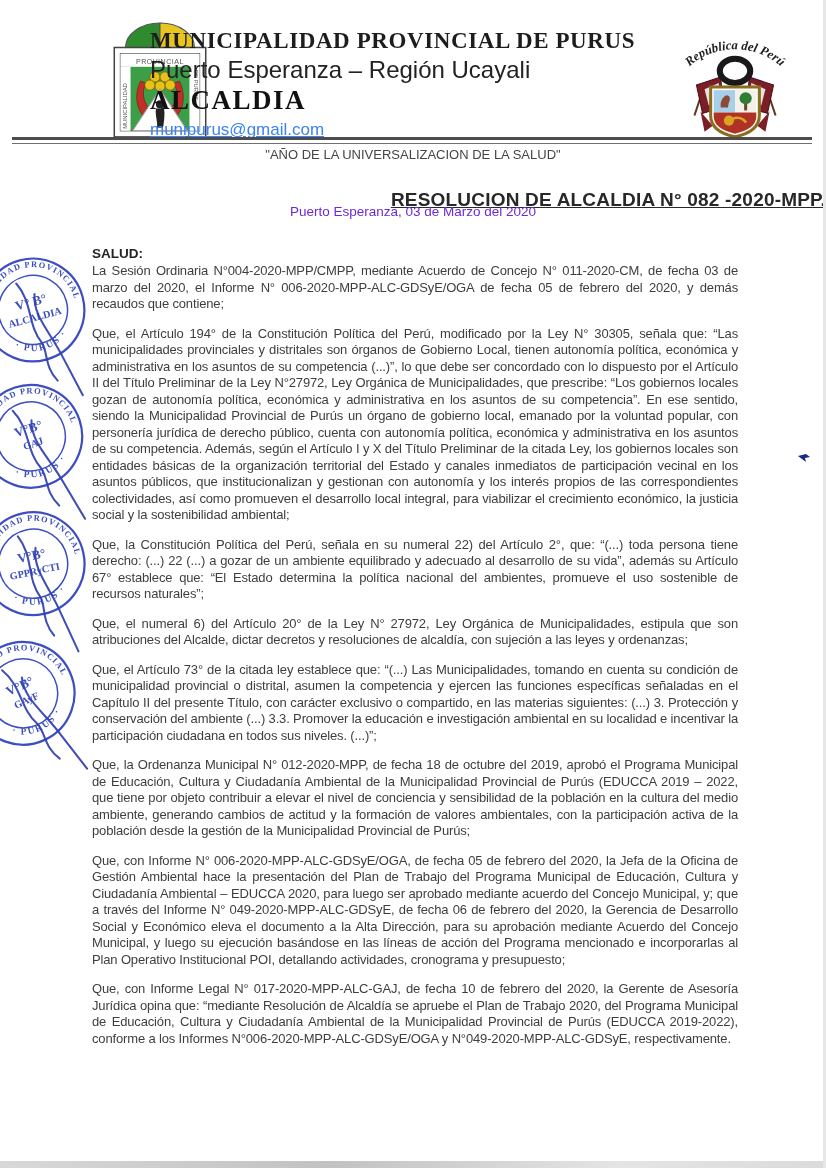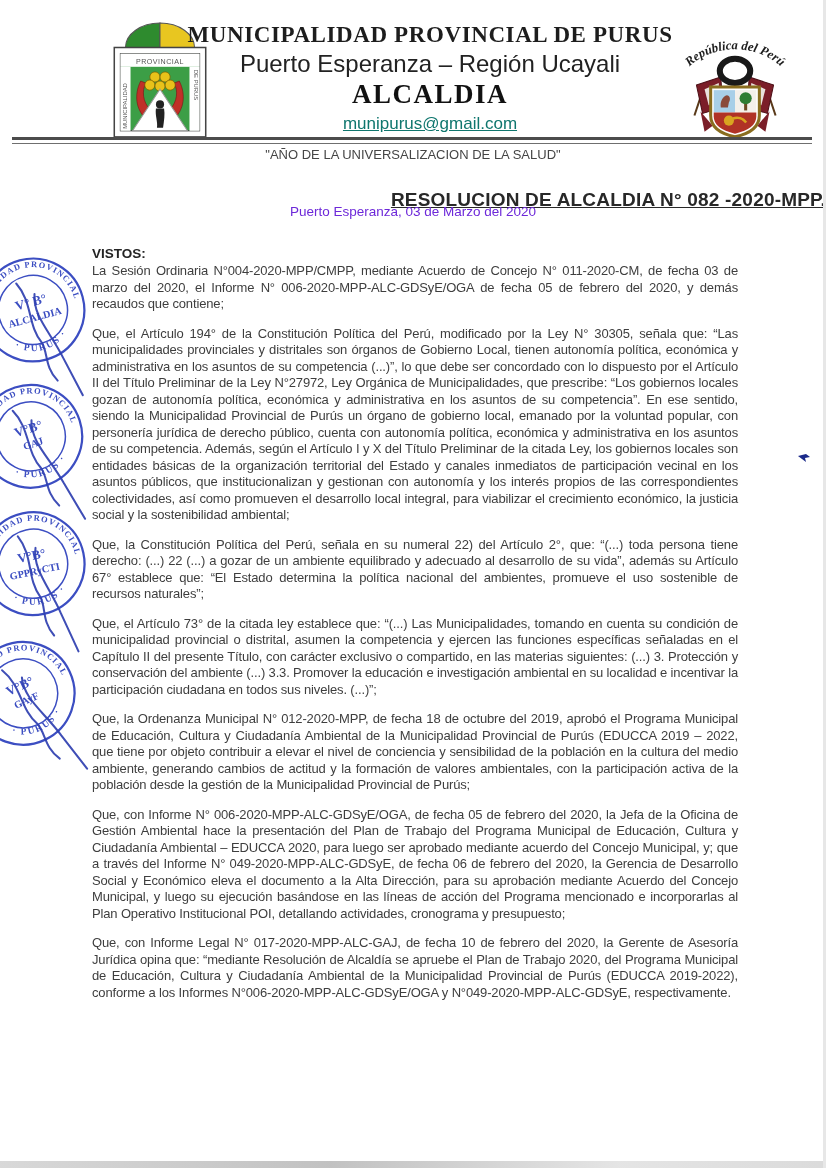--- a/index.html
+++ b/index.html
@@ -2,25 +2,25 @@
 <html><head>
 <meta charset="utf-8">
 <style>
   html,body{margin:0;padding:0;background:#ffffff;}
   .page{
     position:relative;width:826px;height:1168px;margin:0 auto;
     background:#ffffff;overflow:hidden;
     font-family:"Liberation Sans",sans-serif;color:#3e3e3e;
   }
   
-  .header-center{position:absolute;left:150px;top:22px;width:560px;text-align:center;}
+  .header-center{position:absolute;left:150px;top:28px;width:560px;}
   .org-name{font-family:"Liberation Serif",serif;font-weight:bold;font-size:23px;color:#1d1d1d;letter-spacing:.6px;}
   .location-line{font-family:Liberation Sans, sans-serif;font-size:24px;color:#222;margin-top:2px;}
   .office-title{font-family:"Liberation Serif",serif;font-weight:bold;font-size:27px;color:#111;letter-spacing:1.5px;margin-top:1px;}
-  .email-link{display:inline-block;font-size:17px;color:#0f766e;text-decoration:underline;margin-top:4px;cursor:pointer;}
+  .email-link{display:inline-block;font-size:17px;color:#3b82f6;text-decoration:underline;margin-top:4px;cursor:pointer;}
   .seal-municipal{position:absolute;left:104px;top:16px;}
   .seal-peru{position:absolute;left:664px;top:14px;}
   .header-rule{position:absolute;left:12px;right:14px;top:137px;height:3px;
     border-top:3px solid #4c4c4c;border-bottom:1px solid #6f6f6f;}
   .slogan{position:absolute;left:0;right:0;top:147px;text-align:center;font-size:13px;color:#454545;}
   
   .res-title{position:absolute;left:0;right:0;top:189px;text-align:right;
     font-size:19px;font-weight:bold;color:#282828;text-decoration:underline;letter-spacing:.2px;}
   .dateline{position:absolute;left:0;right:0;top:204px;text-align:center;font-size:13.5px;color:#6d28d9;}
   
@@ -115,25 +115,26 @@
     <path d="M 68,103 C 73,101 78,103 81,107" stroke="#d9a520" stroke-width="2.5" fill="none"></path>
   </svg>
 
   <div class="header-rule"></div>
   <div class="slogan">"AÑO DE LA UNIVERSALIZACION DE LA SALUD"</div>
 
   <div class="res-title">RESOLUCION DE ALCALDIA N° 082 -2020-MPP.</div>
   <div class="dateline">Puerto Esperanza, 03 de Marzo del 2020</div>
 
   <div class="content">
-    <p class="heading">VISTOS:</p>
+    <p class="heading">SALUD:</p>
     <p class="para vistos">La Sesión Ordinaria N°004-2020-MPP/CMPP, mediante Acuerdo de Concejo N° 011-2020-CM, de fecha 03 de marzo del 2020, el Informe N° 006-2020-MPP-ALC-GDSyE/OGA de fecha 05 de febrero del 2020, y demás recaudos que contiene;</p>
     <div id="paragraphs">
         <p class="para"><span>Que, el Artículo 194° de la Constitución Política del Perú, modificado por la Ley N° 30305, señala que: “Las municipalidades provinciales y distritales son órganos de Gobierno Local, tienen autonomía política, económica y administrativa en los asuntos de su competencia (...)”, lo que debe ser concordado con lo dispuesto por el Artículo II del Título Preliminar de la Ley N°27972, Ley Orgánica de Municipalidades, que prescribe: </span><span class="it">“Los gobiernos locales gozan de autonomía política, económica y administrativa en los asuntos de su competencia”.</span><span> En ese sentido, siendo la Municipalidad Provincial de Purús un órgano de gobierno local, emanado por la voluntad popular, con personería jurídica de derecho público, cuenta con autonomía política, económica y administrativa en los asuntos de su competencia. Además, según el Artículo I y X del Título Preliminar de la citada Ley, los gobiernos locales son entidades  básicas de la organización territorial del Estado y canales inmediatos de participación vecinal en los asuntos públicos, que institucionalizan y gestionan con autonomía y los interés propios de las correspondientes colectividades, así como promueven el desarrollo local integral, para viabilizar el crecimiento económico, la justicia social y la sostenibilidad ambiental;</span></p>
         <p class="para"><span>Que, la Constitución Política del Perú, señala en su numeral 22) del Artículo 2°, que: </span><span class="it">“(...) toda persona tiene derecho: (...) 22 (...) a gozar de un ambiente equilibrado y adecuado al desarrollo de su vida”</span><span>, además su Artículo 67° establece que: </span><span class="it">“El Estado determina la política nacional del ambientes, promueve el uso sostenible de recursos naturales”</span><span>;</span></p>
+        <p class="para"><span>Que, el numeral 6) del Artículo 20° de la Ley N° 27972, Ley Orgánica de Municipalidades, estipula que son atribuciones del Alcalde, dictar decretos y resoluciones de alcaldía, con sujeción a las leyes y ordenanzas;</span></p>
         <p class="para"><span>Que, el Artículo 73° de la citada ley establece que: </span><span class="it">“(...) Las Municipalidades, tomando en cuenta su condición de municipalidad provincial o distrital, asumen la competencia y ejercen las funciones específicas señaladas en el Capítulo II  del presente Título, con carácter exclusivo o compartido, en las materias siguientes: (...) 3. Protección y conservación del ambiente (...) 3.3. Promover la educación e investigación ambiental en su localidad e incentivar la participación ciudadana en todos sus niveles. (...)”;</span></p>
         <p class="para"><span>Que, la Ordenanza Municipal N° 012-2020-MPP, de fecha 18 de octubre del 2019, aprobó el Programa Municipal de Educación, Cultura y Ciudadanía Ambiental de la Municipalidad Provincial de Purús (EDUCCA 2019 – 2022, que tiene por objeto contribuir a elevar el nivel de conciencia y sensibilidad de la población en la cultura del medio ambiente, generando  cambios de actitud y la formación de valores ambientales, con la participación activa de la población desde la gestión de la Municipalidad Provincial de Purús;</span></p>
         <p class="para"><span>Que, con Informe N° 006-2020-MPP-ALC-GDSyE/OGA, de fecha 05 de febrero del 2020, la Jefa de la Oficina de Gestión Ambiental hace la presentación del Plan de Trabajo del Programa Municipal de Educación, Cultura y Ciudadanía Ambiental – EDUCCA 2020, para luego ser aprobado mediante acuerdo del Concejo Municipal, y; que a través del Informe N° 049-2020-MPP-ALC-GDSyE, de fecha 06 de febrero del 2020, la Gerencia de Desarrollo Social y Económico eleva el documento a la Alta Dirección, para su aprobación mediante Acuerdo del Concejo Municipal,  y luego su ejecución basándose en las líneas de acción del Programa mencionado e incorporarlas al Plan Operativo Institucional  POI, detallando actividades, cronograma y presupuesto;</span></p>
         <p class="para"><span>Que, con Informe Legal N° 017-2020-MPP-ALC-GAJ, de fecha 10 de febrero del 2020, la Gerente de Asesoría Jurídica opina que: “mediante Resolución de Alcaldía se apruebe el Plan de Trabajo 2020, del Programa Municipal de Educación, Cultura y Ciudadanía Ambiental de la Municipalidad Provincial de Purús (EDUCCA 2019-2022), conforme a los Informes N°006-2020-MPP-ALC-GDSyE/OGA y N°049-2020-MPP-ALC-GDSyE, respectivamente.</span></p>
       </div>
   </div>
 
   <div class="stamp-pos s1">
     <svg width="112" height="159" viewBox="0 0 120 170">
       <circle class="stamp-ring" cx="60" cy="60" r="55" stroke-width="2.4"></circle>

